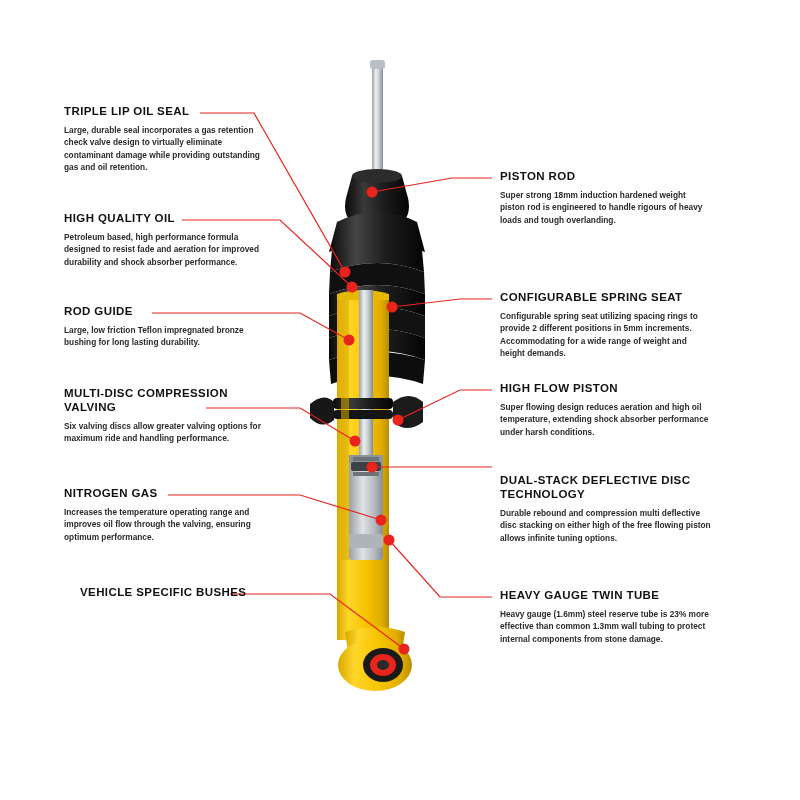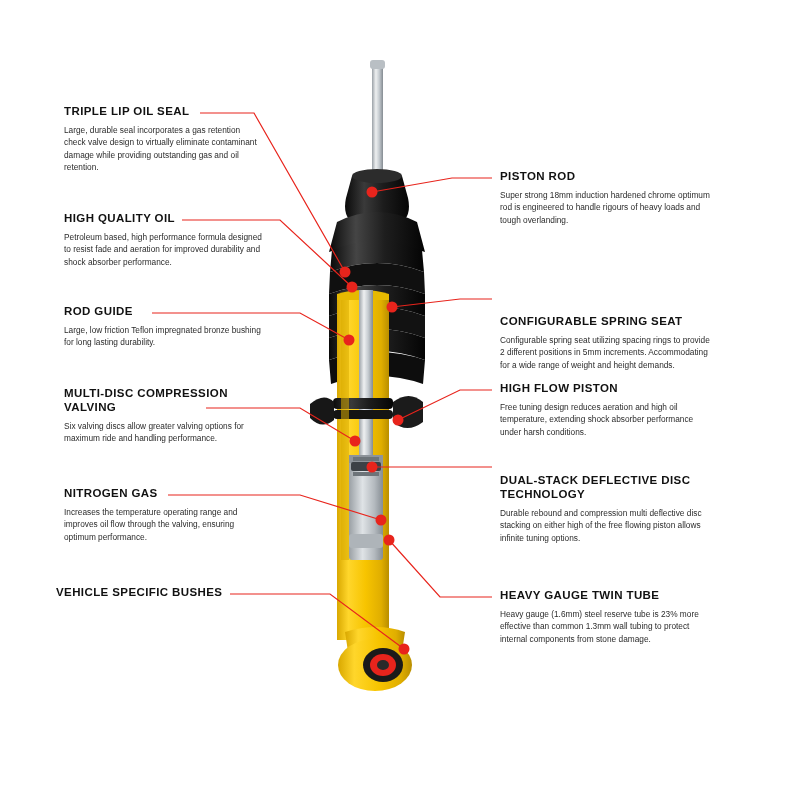--- a/index.html
+++ b/index.html
@@ -30,20 +30,21 @@
     color: #111111;
     letter-spacing: 0.4px;
     line-height: 14px;
     margin-bottom: 6px;
     text-transform: uppercase;
   }
   .callout .body {
     font-size: 8.3px;
     color: #2b2b2b;
     line-height: 12.4px;
+    font-weight: bold;
   }
   .callout.left { text-align: left; }
   .callout.right { text-align: left; }
 
   
   svg.art { position: absolute; left: 0; top: 0; }
 </style>
 </head>
 <body>
 
@@ -195,37 +196,37 @@
   <div class="callout left" style="left:64px; top:386px;">
     <div class="title">MULTI-DISC COMPRESSION VALVING</div>
     <div class="body">Six valving discs allow greater valving options for maximum ride and handling performance.</div>
   </div>
 
   <div class="callout left" style="left:64px; top:486px;">
     <div class="title">NITROGEN GAS</div>
     <div class="body">Increases the temperature operating range and improves oil flow through the valving, ensuring optimum performance.</div>
   </div>
 
-  <div class="callout left" style="left:56px; top:585px;">
+  <div class="callout left" style="left:80px; top:585px;">
     <div class="title">VEHICLE SPECIFIC BUSHES</div>
   </div>
 
   <div class="callout right" style="left:500px; top:169px; width:212px;">
     <div class="title">PISTON ROD</div>
-    <div class="body">Super strong 18mm induction hardened chrome optimum rod is engineered to handle rigours of heavy loads and tough overlanding.</div>
-  </div>
-
-  <div class="callout right" style="left:500px; top:290px; width:212px;margin-top:24px;">
+    <div class="body">Super strong 18mm induction hardened weight piston rod is engineered to handle rigours of heavy loads and tough overlanding.</div>
+  </div>
+
+  <div class="callout right" style="left:500px; top:290px; width:212px;">
     <div class="title">CONFIGURABLE SPRING SEAT</div>
     <div class="body">Configurable spring seat utilizing spacing rings to provide 2 different positions in 5mm increments. Accommodating for a wide range of weight and height demands.</div>
   </div>
 
   <div class="callout right" style="left:500px; top:381px; width:212px;">
     <div class="title">HIGH FLOW PISTON</div>
-    <div class="body">Free tuning design reduces aeration and high oil temperature, extending shock absorber performance under harsh conditions.</div>
+    <div class="body">Super flowing design reduces aeration and high oil temperature, extending shock absorber performance under harsh conditions.</div>
   </div>
 
   <div class="callout right" style="left:500px; top:473px; width:212px;">
     <div class="title">DUAL-STACK DEFLECTIVE DISC TECHNOLOGY</div>
     <div class="body">Durable rebound and compression multi deflective disc stacking on either high of the free flowing piston allows infinite tuning options.</div>
   </div>
 
   <div class="callout right" style="left:500px; top:588px; width:212px;">
     <div class="title">HEAVY GAUGE TWIN TUBE</div>
     <div class="body">Heavy gauge (1.6mm) steel reserve tube is 23% more effective than common 1.3mm wall tubing to protect internal components from stone damage.</div>

